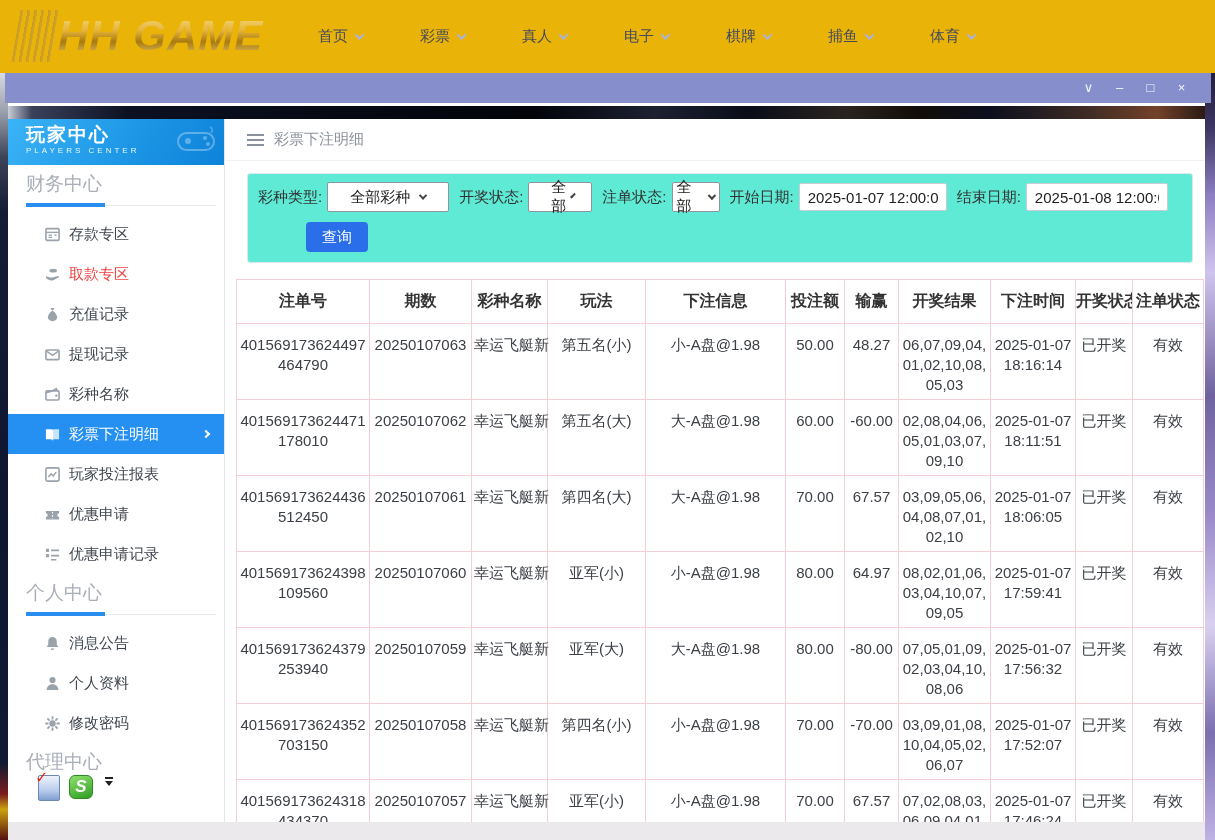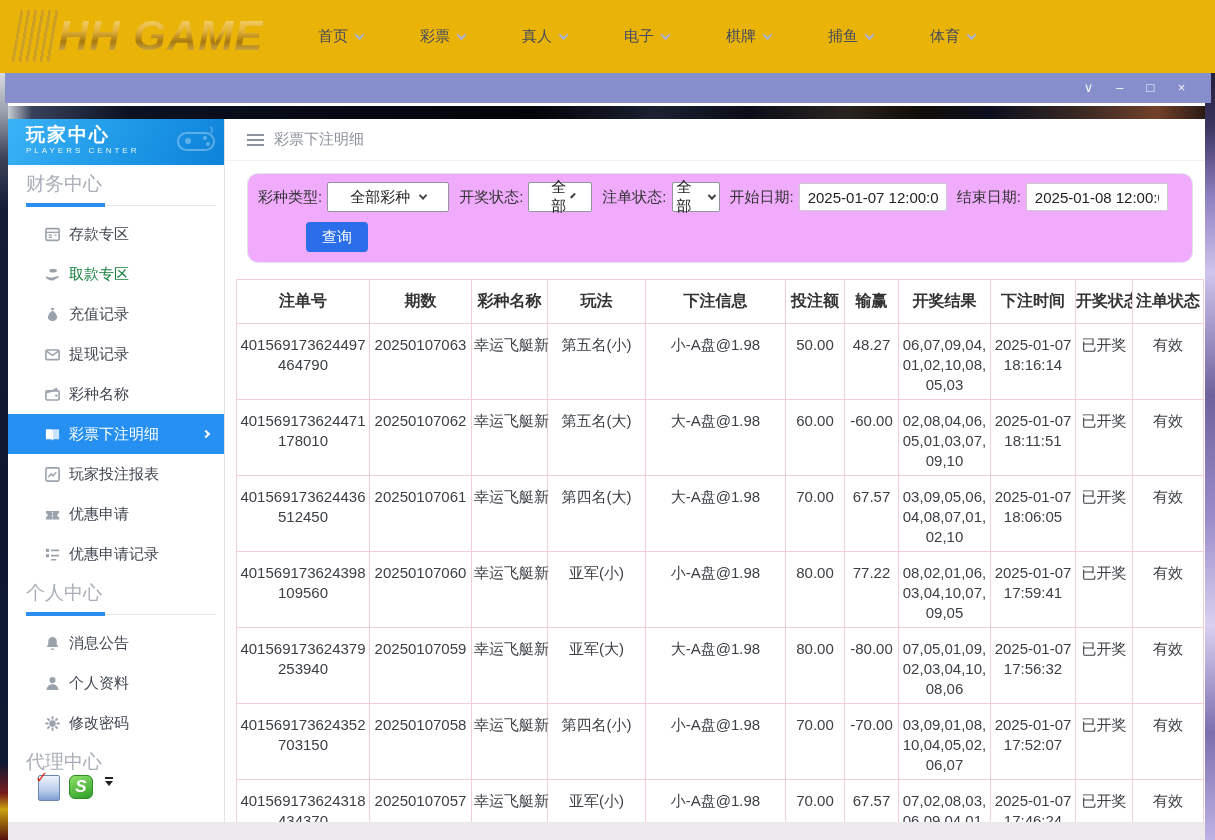--- a/index.html
+++ b/index.html
@@ -48,34 +48,34 @@
   .side-head-sub { color:#eaf6ff; font-size:8px; letter-spacing:3px; }
   .pad-icon { position:absolute; right:6px; top:4px; opacity:.45; }
   .side-section { margin-top:6px; }
   .side-sec-title { margin:6px 8px 0 18px; font-size:19px; color:#a9aeb8; line-height:26px; }
   .side-rule { position:relative; margin:7px 8px 8px 18px; border-bottom:1px solid #e6e8ec; height:2px; }
   .side-rule-blue { position:absolute; left:0; bottom:-2px; width:79px; height:4px; background:#2a8ef0; }
   .side-item { height:40px; display:flex; align-items:center; padding-left:36px; gap:8px;
     font-size:15px; color:#3f454f; cursor:pointer; position:relative; }
   .side-item .s-icon { width:17px; height:17px; color:#9aa2ac; flex-shrink:0; display:block; }
   .side-item .s-icon svg { width:17px; height:17px; display:block; }
-  .side-item.orange { color:#15803d; }
+  .side-item.orange { color:#ef4444; }
   .side-item.active { background:#2590f2; color:#fff; }
   .side-item.active .s-icon { color:#fff; }
   .chev-r { position:absolute; right:15px; top:17px; width:6px; height:6px;
     border-top:2px solid #fff; border-right:2px solid #fff; transform:rotate(45deg); }
 
   
   .content { flex:1; display:flex; flex-direction:column; background:#fff; min-width:0; overflow:hidden; }
   .content-head { height:42px; display:flex; align-items:center; gap:10px; padding-left:22px;
     color:#8c929c; font-size:15px; border-bottom:1px solid #f1f2f5; flex-shrink:0; }
   .burger { width:17px; display:flex; flex-direction:column; gap:3px; cursor:pointer; }
   .burger span { display:block; height:2px; background:#8c929c; }
 
-  .filter-panel { margin:12px 12px 0 22px; background:#f0abfc; border:1px solid #e2e5ec; border-radius:11px;
+  .filter-panel { margin:12px 12px 0 22px; background:#5eead4; border:1px solid #e2e5ec; border-radius:3px;
     padding:8px 10px 10px 10px; flex-shrink:0; }
   .f-row { display:flex; align-items:center; font-size:15px; color:#333; }
   .f-label { margin-right:5px; white-space:nowrap; }
   .f-group { display:flex; align-items:center; margin-right:10px; }
   .selectbox { height:30px; background:#fff; border:1px solid #8f959e; border-radius:2px;
     display:flex; align-items:center; justify-content:space-between; padding:0 22px; cursor:pointer; color:#222; }
   .sel-chev { width:6px; height:6px; border-right:2px solid #444; border-bottom:2px solid #444; transform:rotate(45deg) translate(-1px,-1px); margin-left:6px; }
   .sb-type { width:122px; } .sb-draw { width:64px; } .sb-order { width:48px; padding:0 4px; }
   .date-input { height:28px; border:1px solid #c9ccd2; border-radius:2px; padding:0 8px; font-size:15px; color:#222;
     font-family:"Liberation Sans","DejaVu Sans",sans-serif; background:#fff; }
@@ -423,21 +423,21 @@
                   <td>已开奖</td>
                   <td>有效</td>
                 </tr>
                 <tr>
                   <td>401569173624398109560</td>
                   <td>20250107060</td>
                   <td>幸运飞艇新</td>
                   <td>亚军(小)</td>
                   <td>小-A盘@1.98</td>
                   <td>80.00</td>
-                  <td>77.22</td>
+                  <td>64.97</td>
                   <td>08,02,01,06,03,04,10,07,09,05</td>
                   <td>2025-01-07 17:59:41</td>
                   <td>已开奖</td>
                   <td>有效</td>
                 </tr>
                 <tr>
                   <td>401569173624379253940</td>
                   <td>20250107059</td>
                   <td>幸运飞艇新</td>
                   <td>亚军(大)</td>

